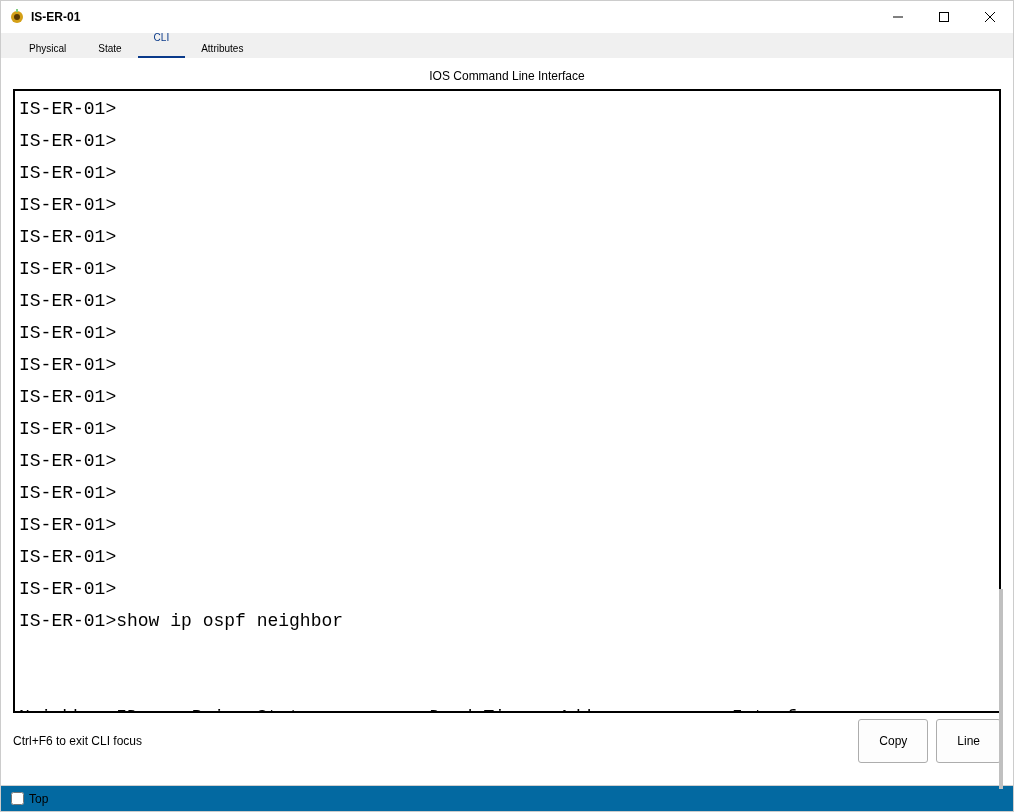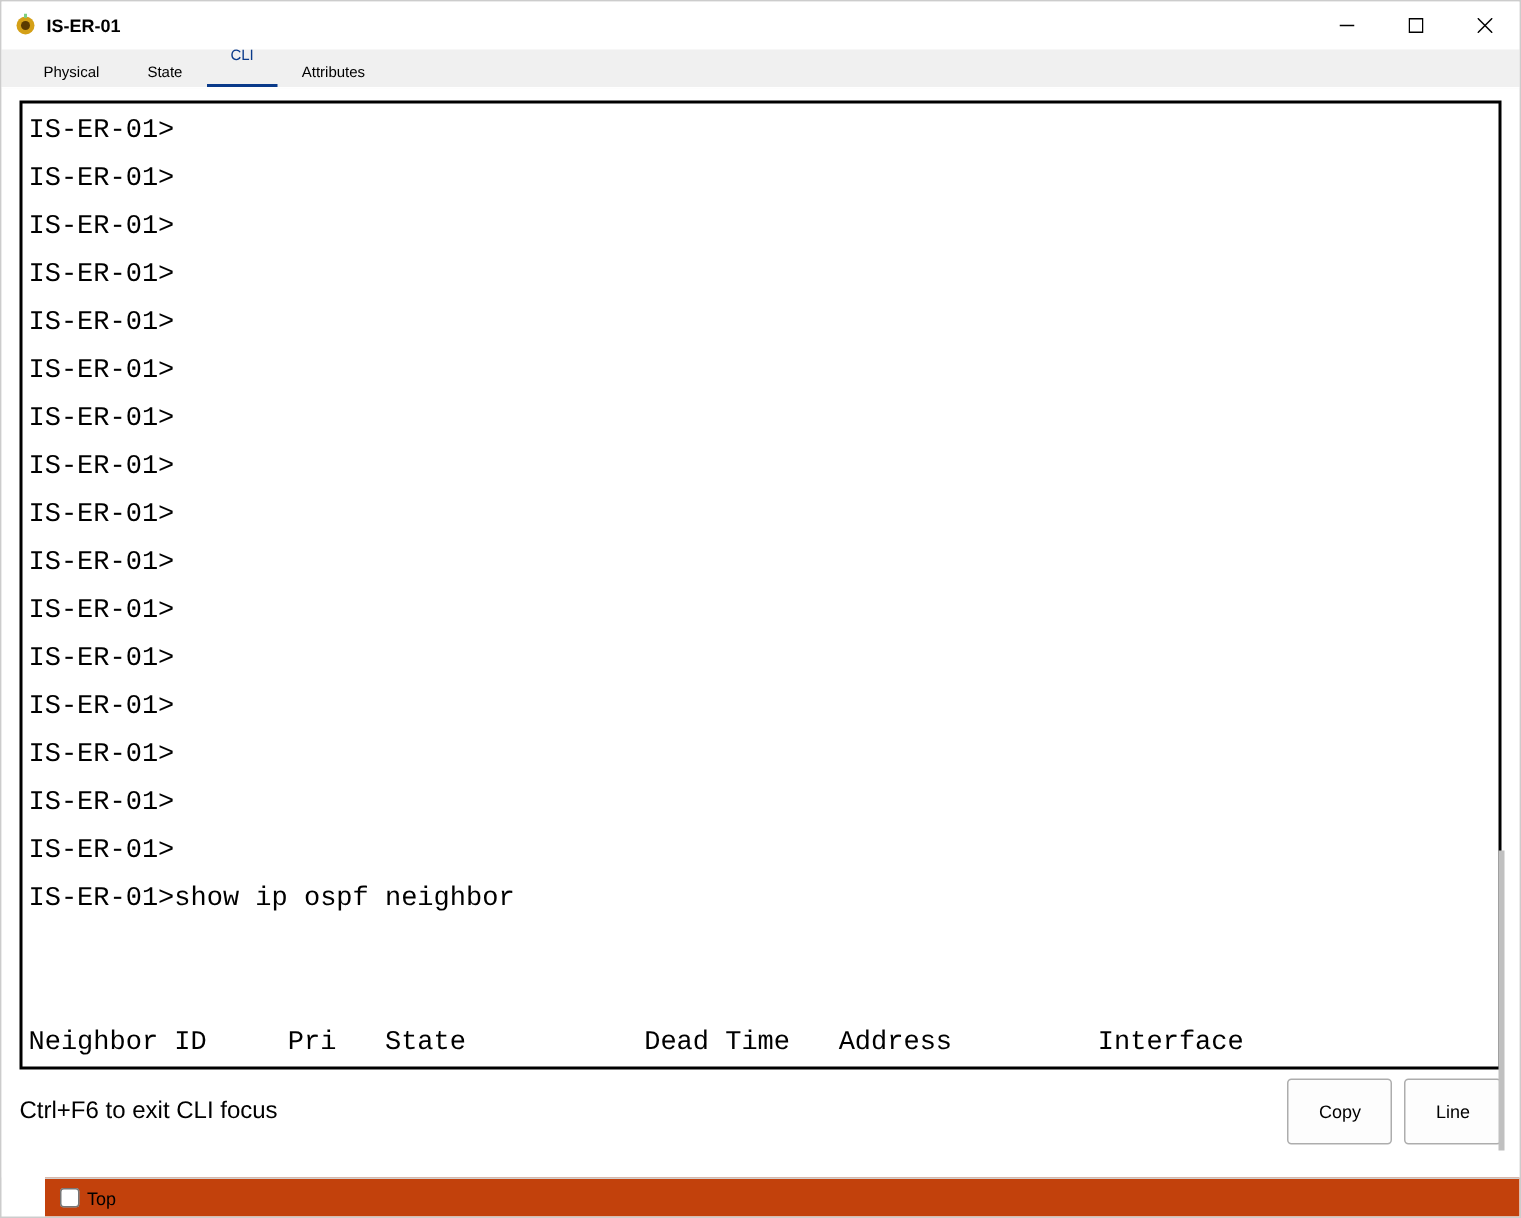--- a/index.html
+++ b/index.html
@@ -119,43 +119,42 @@
       right: -2px;
       top: 500px;
       height: 200px;
     }
     .footer-row {
       display: flex;
       align-items: center;
       padding: 6px 0 10px 0;
     }
     .footer-hint {
-      font-size: 16px;
+      font-size: 12px;
       color: #000;
     }
     .footer-spacer {
       flex: 1;
     }
     .action-btn {
       border: 1px solid #adadad;
       background: #fdfdfd;
       border-radius: 3px;
       padding: 14px 20px;
       font-size: 12px;
       margin-left: 8px;
       cursor: pointer;
     }
     .statusbar {
       height: 26px;
       border-top: 1px solid #d0d0d0;
       display: flex;
       align-items: center;
       padding-left: 10px;
-      background: #c2410c;
-      margin-left: 29px;
+      background: #0369a1;
     }
     .status-check {
       display: flex;
       align-items: center;
       font-size: 12px;
       color: #000;
       gap: 5px;
     }
     .status-check input[type="checkbox"] {
       width: 13px;
@@ -199,20 +198,21 @@
 </div>
 
 <div class="tabbar">
   <button class="tab">Physical</button>
   <button class="tab">State</button>
   <button class="tab active">CLI</button>
   <button class="tab">Attributes</button>
 </div>
 
 <div class="main-area">
+  <div class="cli-title">IOS Command Line Interface</div>
   <div class="terminal-wrap">
     <div class="terminal">IS-ER-01&gt;
 IS-ER-01&gt;
 IS-ER-01&gt;
 IS-ER-01&gt;
 IS-ER-01&gt;
 IS-ER-01&gt;
 IS-ER-01&gt;
 IS-ER-01&gt;
 IS-ER-01&gt;

